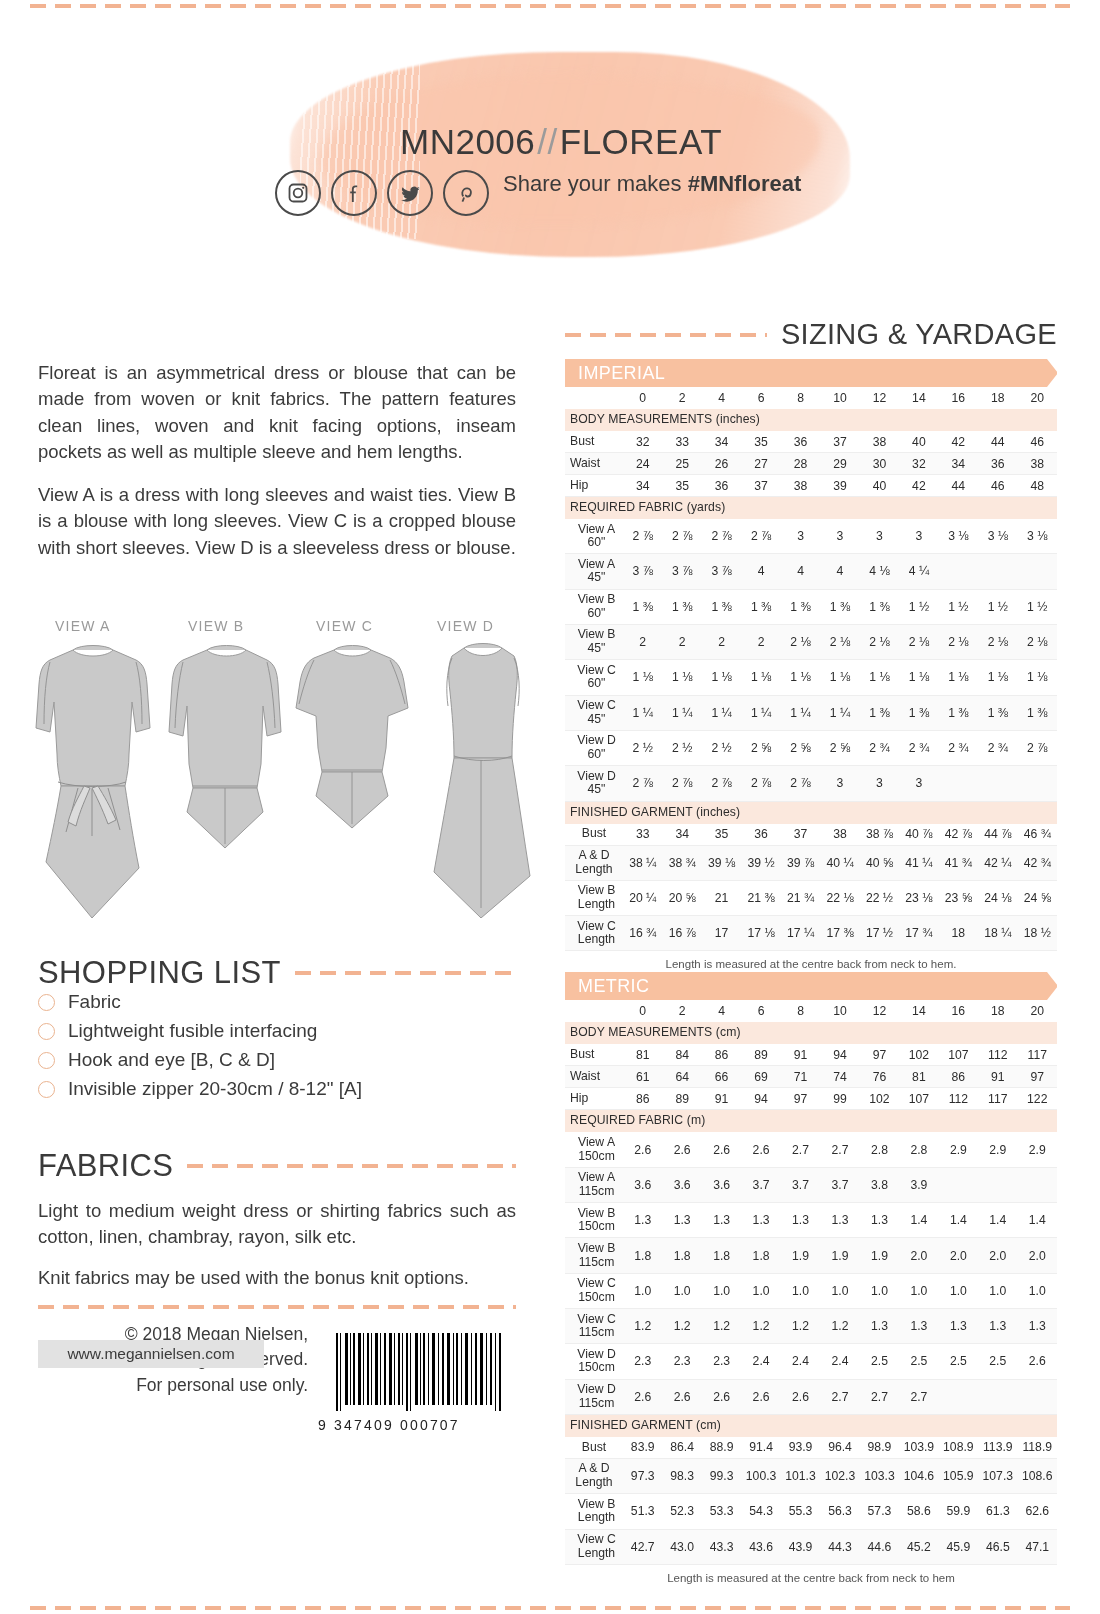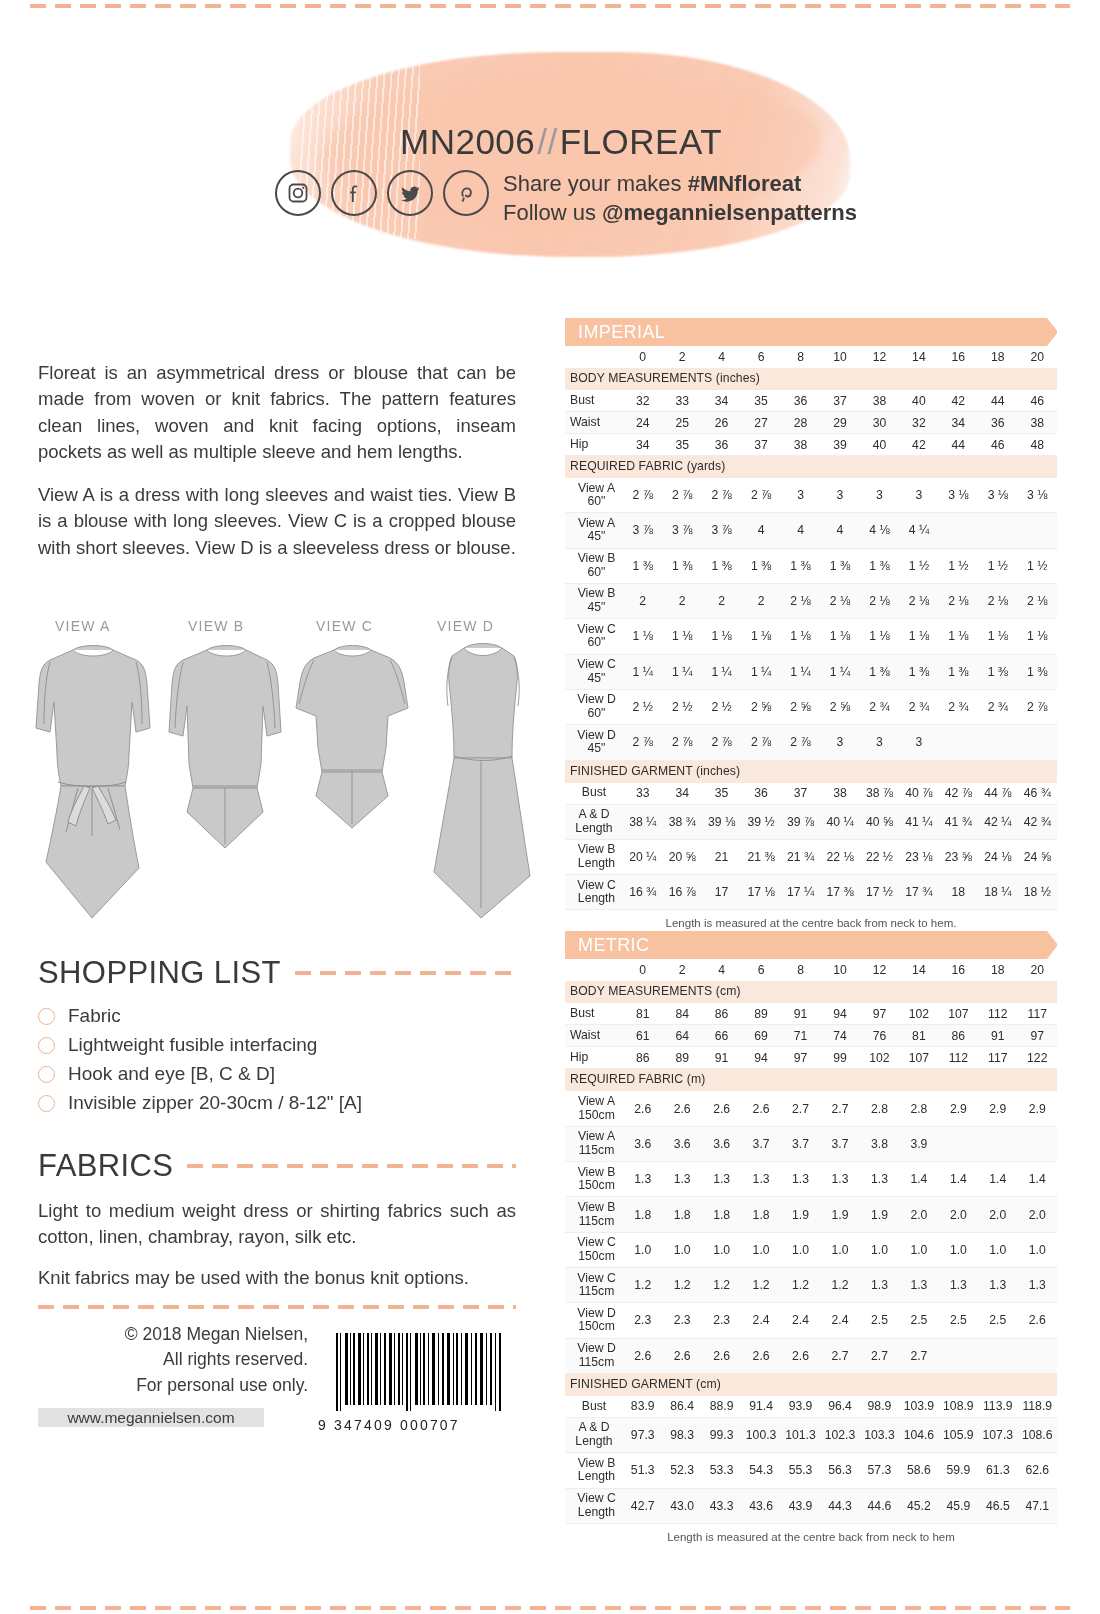--- a/index.html
+++ b/index.html
@@ -85,40 +85,40 @@
   
   .sec-head {
     display: flex; align-items: center; gap: 14px;
     font-size: 31px; font-weight: 300; letter-spacing: .4px; color: #3a3a3a;
   }
   .sec-head .rule { flex: 1; height: 4px;
     background-image: repeating-linear-gradient(to right,
       #f2b392 0px, #f2b392 16px, transparent 16px, transparent 25px);
   }
   .shopping-wrap { position: absolute; left: 38px; top: 955px; width: 478px; }
-  .shop-list { margin-top: 14px; }
+  .shop-list { }
   .shop-item { display: flex; align-items: center; gap: 13px; margin-bottom: 7px; }
   .shop-circle {
     width: 17px; height: 17px; border: 1.6px solid #eab38f; border-radius: 50%;
     flex: none;
   }
   .shop-text { font-size: 19px; font-weight: 300; color: #3b3b3b; }
 
   .fabrics-wrap { position: absolute; left: 38px; top: 1148px; width: 478px; }
   .fab-p { font-size: 18.5px; line-height: 1.42; font-weight: 300;
            text-align: justify; color: #3b3b3b; margin-top: 14px; }
 
   
   .foot-rule { position: absolute; left: 38px; top: 1305px; width: 478px; }
   .copy {
     position: absolute; left: 38px; top: 1322px; width: 270px;
     text-align: right; font-size: 17.5px; line-height: 1.45; color: #3b3b3b;
   }
   .weburl {
-    position: absolute; left: 38px; top: 1408px; width: 226px; height: 19px;
+    position: absolute; left: 38px; top: 1340px; width: 226px; height: 28px;
     background: #e2e2e2; display: flex; align-items: center; justify-content: center;
     font-size: 15.5px; color: #3b3b3b;
   }
   .barcode-wrap { position: absolute; left: 318px; top: 1333px; width: 190px; }
   .barcode { width: 174px; height: 78px; margin-left: 14px; }
   .barcode-num {
     font-size: 14px; letter-spacing: 2.2px; color: #222; margin-top: 2px;
     display: flex; gap: 6px;
   }
 
@@ -206,21 +206,20 @@
       <div class="soc">
         <svg width="24" height="24" viewBox="0 0 24 24" fill="none" stroke="#4a4a4a" stroke-width="1.8">
           <path d="M10 16.5c-.5 2-1 3-1.6 4.2"></path>
           <path d="M9.3 15.3c-.9-1-1.2-2.3-1-3.6.4-2.7 2.6-4.5 5-4.3 2.3.2 3.9 2 3.6 4.4-.3 2.3-1.8 3.9-3.6 3.7-1-.1-1.6-.9-1.4-1.8"></path>
         </svg>
       </div>
     </div>
 
     <div class="share-lines">
       <div><span>Share your makes </span><b>#MNfloreat</b></div>
-      <div><span>Follow us </span><b>@megannielsenpatterns</b></div>
     </div>
   </div>
 
   <div class="leftcol">
     <p class="desc">Floreat is an asymmetrical dress or blouse that can be made from woven or knit fabrics. The pattern features clean lines, woven and knit facing options, inseam pockets as well as multiple sleeve and hem lengths.</p>
     <p class="desc">View A is a dress with long sleeves and waist ties. View B is a blouse with long sleeves. View C is a cropped blouse with short sleeves. View D is a sleeveless dress or blouse.</p>
   </div>
 
   <div class="views">
     <div class="view-label" style="left:35px;  top:0;">VIEW A</div>
@@ -379,20 +378,24 @@
       </g>
     </svg>
     <div class="barcode-num">
       <span>9</span>
       <span>347409</span>
       <span>000707</span>
     </div>
   </div>
 
   <div class="rightcol">
+    <div class="tbl-title">
+      <span class="rule"></span>
+      <span class="txt">SIZING &amp; YARDAGE</span>
+    </div>
 
     <div class="unit-banner">IMPERIAL</div>
     <table class="sz">
       <colgroup>
           <col class="lab">
           <col span="11">
         </colgroup>
       <tbody id="tbl-imperial">
           <tr class="colhead">
             <td class="lab"></td>

